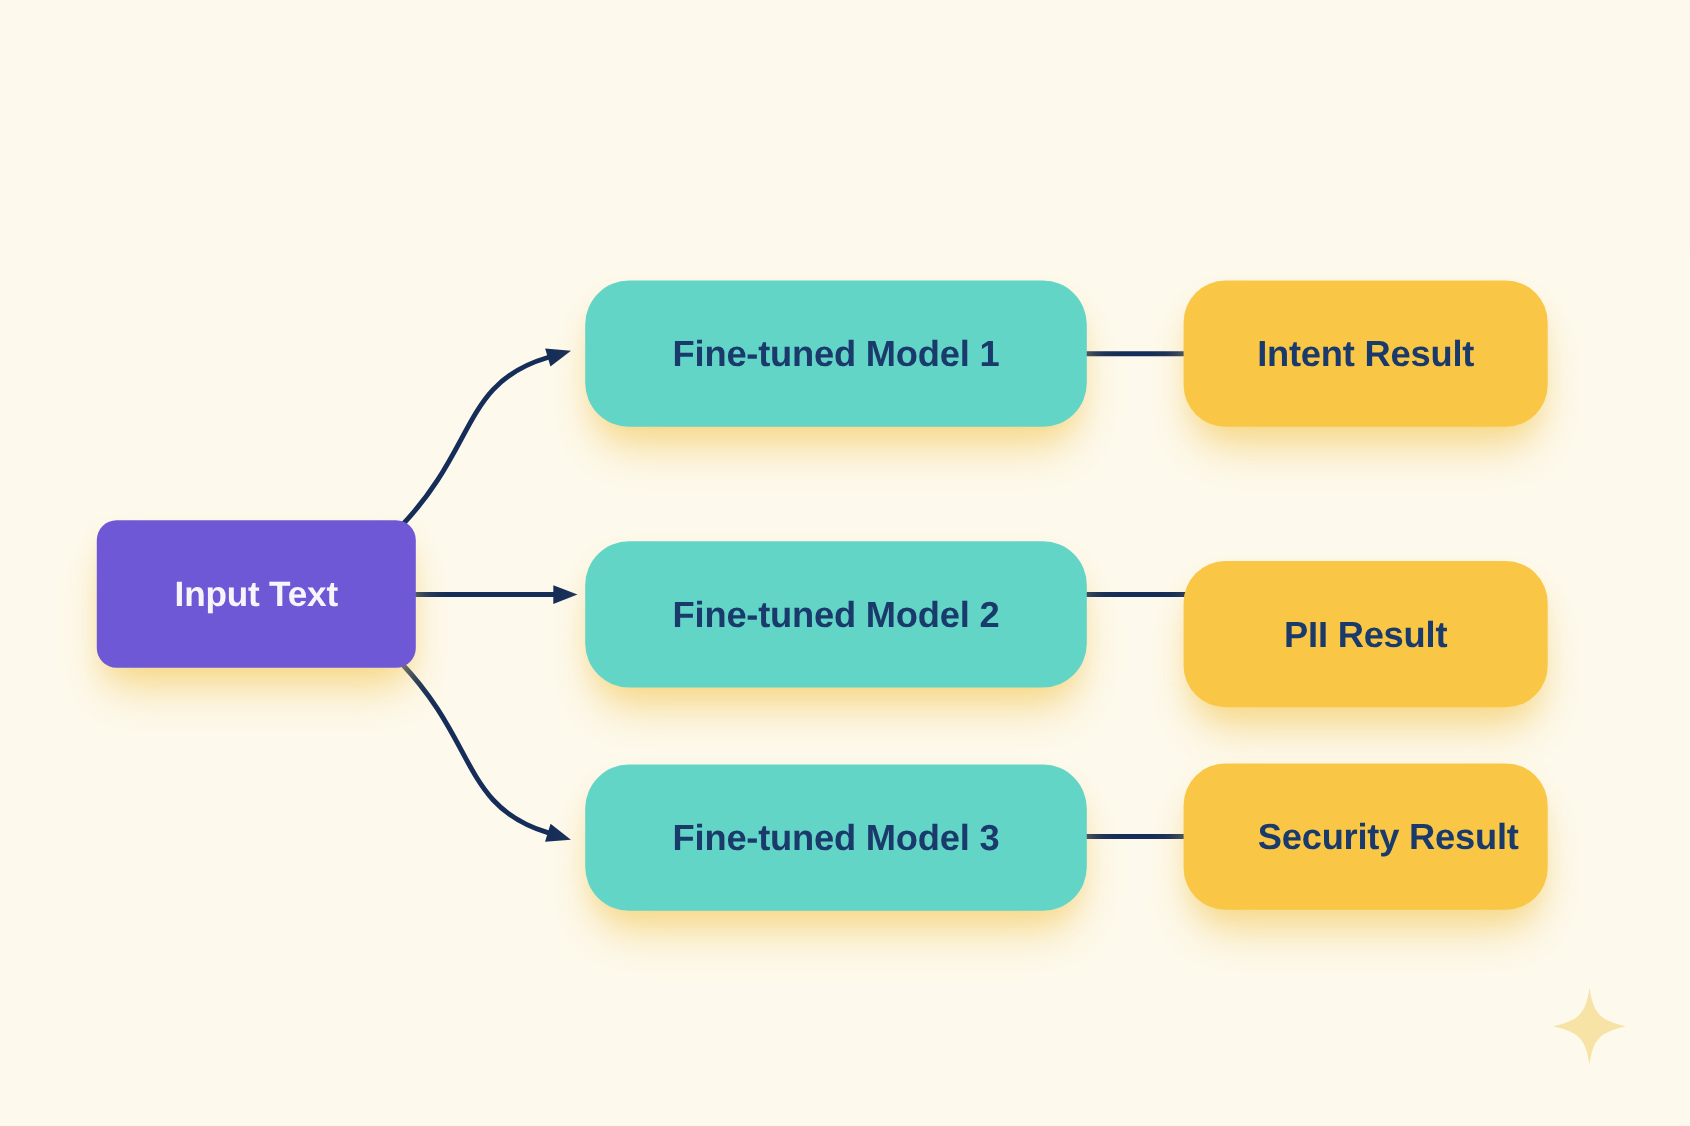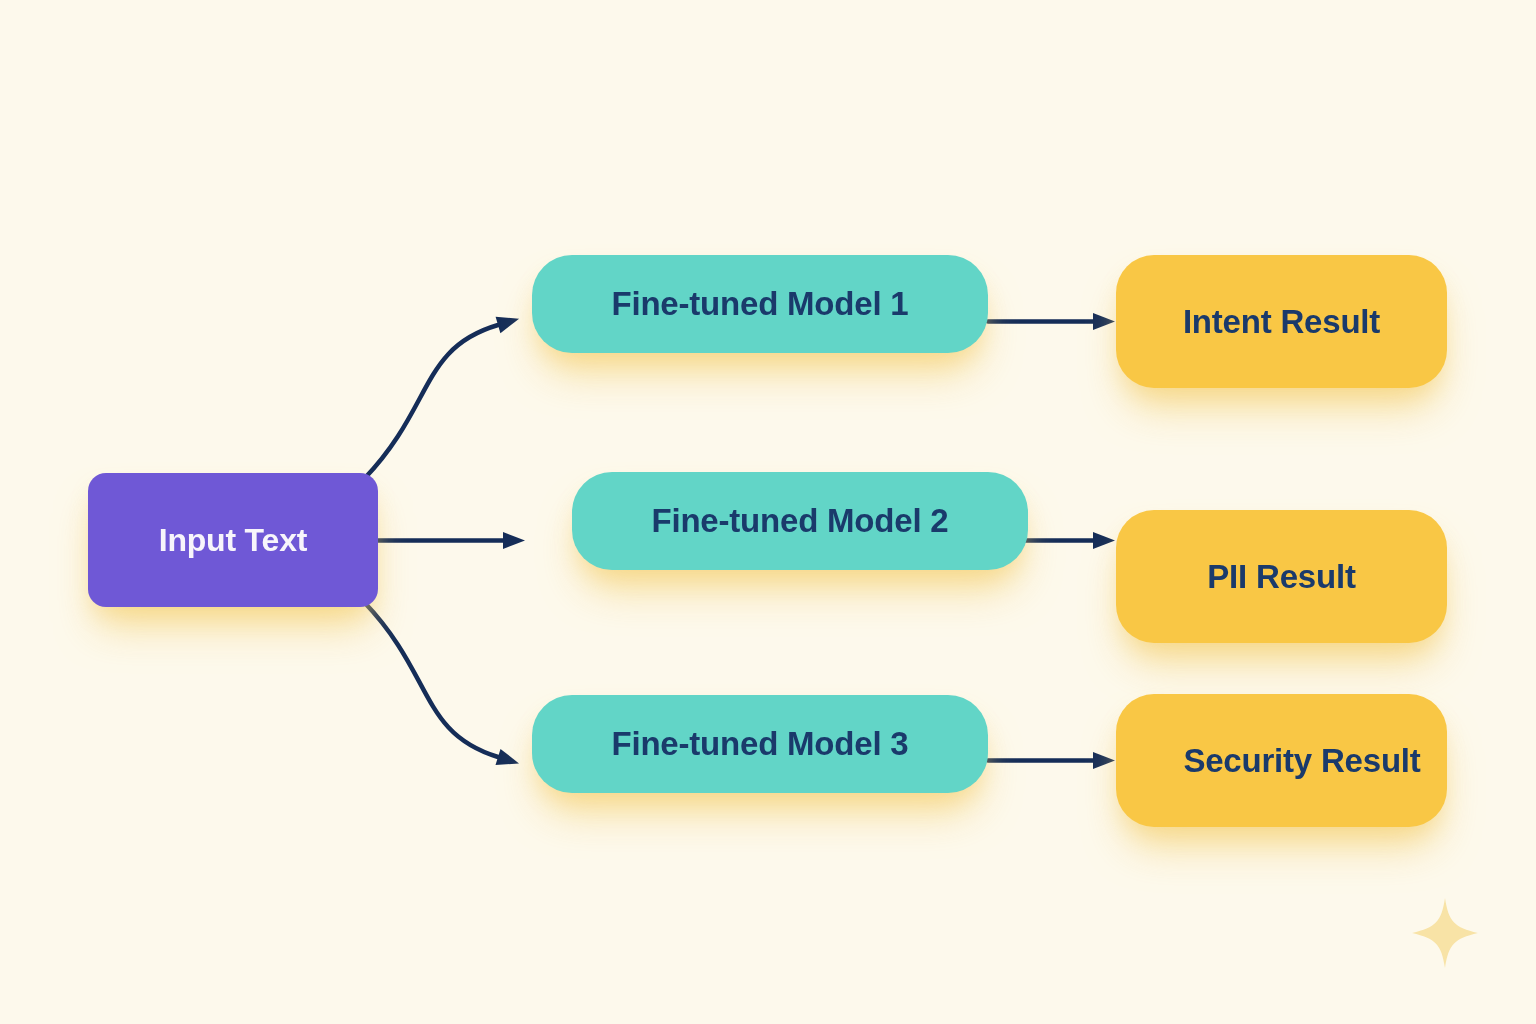--- a/index.html
+++ b/index.html
@@ -50,36 +50,36 @@
   .node-input {
     left: 88px; top: 473px;
     width: 290px; height: 134px;
     background: var(--purple);
     border-radius: 18px;
     color: var(--white-text);
     font-size: 32px;
   }
   .node-model {
     left: 532px;
-    width: 456px; height: 98px;
+    width: 456px; height: 133px;
     background: var(--teal);
     border-radius: 40px;
     color: var(--navy);
     font-size: 33px;
   }
   .node-result {
-    left: 1116px;
+    left: 1076px;
     width: 331px; height: 133px;
     background: var(--yellow);
     border-radius: 38px;
     color: var(--navy);
     font-size: 33px;
   }
   .row1 { top: 255px; }
-  .row2 { top: 472px; margin-left: 40px; }
+  .row2 { top: 492px; }
   .row3 { top: 695px; }
   .row2r { top: 474px; margin-top: 36px; }
   .row3r { top: 694px; padding-left: 41px; }
   .sparkle {
     position: absolute;
     left: 1412px; top: 898px;
     width: 66px; height: 70px;
   }
   .sparkle path { fill: var(--sparkle); }
 </style>

